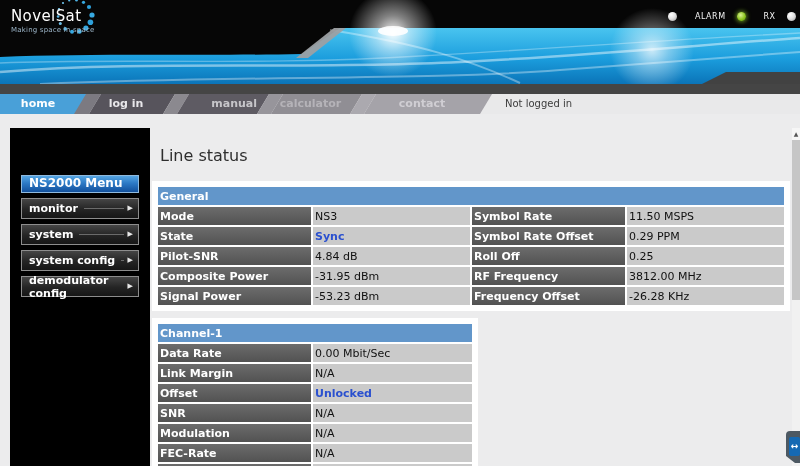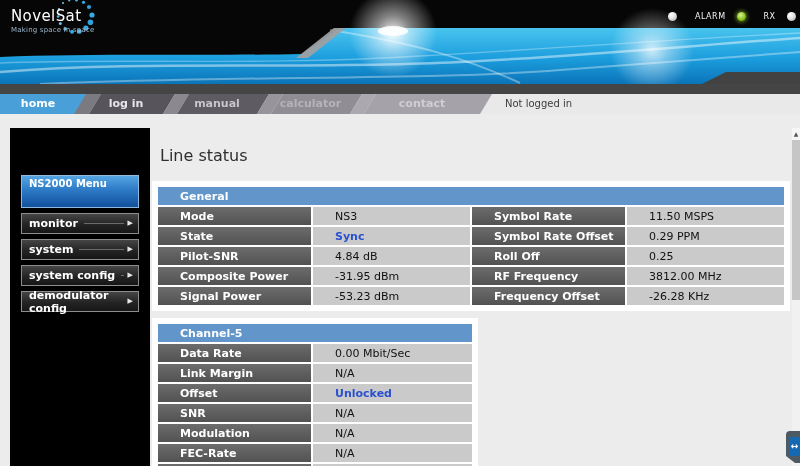--- a/index.html
+++ b/index.html
@@ -32,41 +32,41 @@
   .tab-skin { position:absolute; inset:0; transform:skewX(-31deg); transform-origin:0 100%; }
   .tab-label { position:relative; display:block; width:100%; height:20px; line-height:20px;
     text-align:center; font-size:11px; font-weight:bold; }
   .nav-status { position:absolute; left:505px; top:0; height:20px; line-height:19px;
     font-size:10px; color:#3c3c3c; }
 
   
   .sidebar { position:absolute; left:10px; top:128px; width:140px; height:338px; background:#000; }
   .menu { margin:47px 0 0 11px; width:118px; }
   .menu-title {
-    height:33px; line-height:15px; padding-left:7px; color:#fff; font-size:10px; font-weight:bold;
+    height:18px; line-height:15px; padding-left:7px; color:#fff; font-size:12px; font-weight:bold;
     background:linear-gradient(#55a5e2 0%, #2d7ac6 45%, #12509c 100%);
     border:1px solid #8fb9dd; }
   .menu-item {
     margin-top:5px; height:21px; display:flex; align-items:center;
     padding:0 5px 0 7px; border:1px solid #8d8d8d;
     background:linear-gradient(#454545 0%, #242424 55%, #161616 100%);
     color:#fff; font-size:11px; font-weight:bold; cursor:pointer; }
   .menu-item:first-of-type { margin-top:6px; }
   .menu-rule { flex:1; height:0; border-top:1px solid #6b6b6b; margin:0 4px 0 6px; }
   .menu-arrow { font-size:7px; color:#e8e8e8; line-height:1; }
 
   
   .page-title { position:absolute; left:160px; top:146px; font-size:16px; color:#2e2e2e; }
 
   .panel { position:absolute; background:#fff; padding:4px; }
   .panel-general { left:152px; top:181px; width:638px; }
   .panel-channel { left:152px; top:318px; width:326px; }
 
   table.status { border-collapse:separate; border-spacing:2px; width:100%; font-size:11px; }
-  table.status th, table.status td { height:18px; padding:0 0 0 22px; text-align:left; vertical-align:middle; }
+  table.status th, table.status td { height:18px; padding:0 0 0 2px; text-align:left; vertical-align:middle; }
   th.section { background:#6296ca; color:#fff; font-weight:bold; height:15px; }
   th.lbl { background:linear-gradient(#6c6c6c, #525252); color:#fff; font-weight:bold; }
   td.val { background:#cacaca; color:#111; }
   td.val.blue { color:#2a50cf; font-weight:bold; }
   .panel-general col.c-lbl { width:153px; } .panel-general col.c-val { width:157px; }
   .panel-channel col.c-lbl { width:153px; } .panel-channel col.c-val { width:159px; }
 
   
   .scrollbar { position:absolute; right:0; top:128px; width:8px; height:338px; background:#f1f1f1; }
   .scroll-up { height:12px; background:#f6f6f6; color:#555; font-size:6px; text-align:center; line-height:12px; cursor:pointer; }
@@ -160,21 +160,21 @@
     </div>
     <div class="tab" style="left:89px;width:74px;">
       <span class="tab-skin" style="background:#57545c;"></span>
       <span class="tab-label" style="color:#e8e7ea;">log in</span>
     </div>
     <div class="tab-sep" style="left:163px;width:14px;">
       <span class="tab-skin" style="background:#8b898f;"></span>
     </div>
     <div class="tab" style="left:177px;width:80px;">
       <span class="tab-skin" style="background:#5e5b63;"></span>
-      <span class="tab-label" style="color:#c6c5c9;">manual</span>
+      <span class="tab-label" style="color:#c6c5c9;text-align:right;">manual</span>
     </div>
     <div class="tab-sep" style="left:257px;width:14px;">
       <span class="tab-skin" style="background:#97959b;"></span>
     </div>
     <div class="tab" style="left:271px;width:79px;">
       <span class="tab-skin" style="background:#908e94;"></span>
       <span class="tab-label" style="color:#b5b3b8;">calculator</span>
     </div>
     <div class="tab-sep" style="left:350px;width:14px;">
       <span class="tab-skin" style="background:#aba9af;"></span>
@@ -260,21 +260,21 @@
   </div>
 
   <div class="panel panel-channel">
     <table class="status">
       <colgroup>
           <col class="c-lbl">
           <col class="c-val">
         </colgroup>
       <tbody>
           <tr>
-            <th class="section" colspan="2">Channel-5</th>
+            <th class="section" colspan="2">Channel-1</th>
           </tr>
       <tr>
         <th class="lbl">Data Rate</th>
         <td class="val">0.00 Mbit/Sec</td>
       </tr>
       <tr>
         <th class="lbl">Link Margin</th>
         <td class="val">N/A</td>
       </tr>
       <tr>

